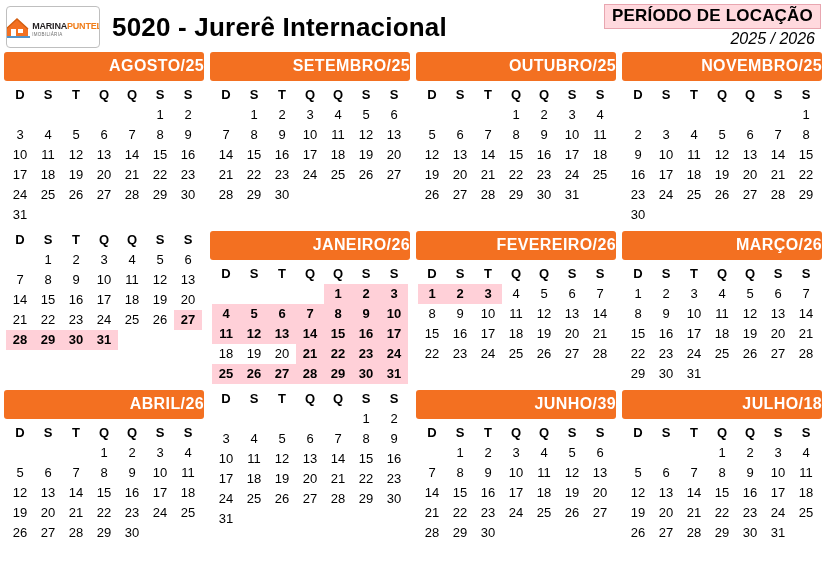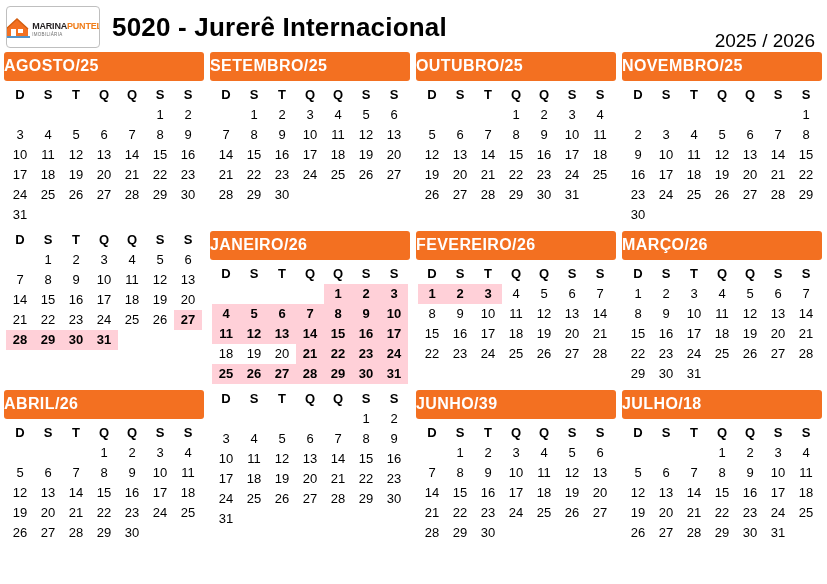--- a/index.html
+++ b/index.html
@@ -82,22 +82,23 @@
     padding: 1px 7px 2px 7px;
     font-size: 17px;
     font-weight: bold;
     color: #000;
     letter-spacing: 0.2px;
   }
   .period-years {
     position: absolute;
     right: 12px;
     top: 30px;
-    font-size: 19px;
+    font-size: 16px;
     color: #000;
+    font-style: italic;
   }
 
   
   .cal-grid {
     position: absolute;
     left: 0;
     top: 52px;
     width: 827px;
     display: grid;
     grid-template-columns: repeat(4, 206px);
@@ -105,21 +106,21 @@
     row-gap: 0px;
     padding-left: 4px;
   }
   .month {
     width: 200px;
     margin: 0 0 6px 0;
   }
   .month-head {
     background: #f37021;
     color: #ffffff;
-    text-align: left;
+    text-align: right;
     font-size: 16px;
     font-weight: bold;
     letter-spacing: 0.4px;
     padding: 5px 0 6px 0;
     border-radius: 3px;
     margin-bottom: 5px;
   }
   table.cal {
     border-collapse: collapse;
     width: 196px;
@@ -169,20 +170,21 @@
         <span class="logo-name">
           <span class="b">MARINA</span><span class="o">PUNTEL</span>
         </span>
         <span class="logo-sub" style="display:block">IMOBILIÁRIA</span>
       </span>
     </div>
   </div>
 
   <div class="title">5020 - Jurerê Internacional</div>
 
+  <div class="period-badge">PERÍODO DE LOCAÇÃO</div>
   <div class="period-years">2025 / 2026</div>
 </div>
 
 <div class="cal-grid" id="cal-grid">
     <div class="month">
       <div class="month-head">AGOSTO/25</div>
       <table class="cal">
         <thead>
           <tr>
             <th>D</th>

